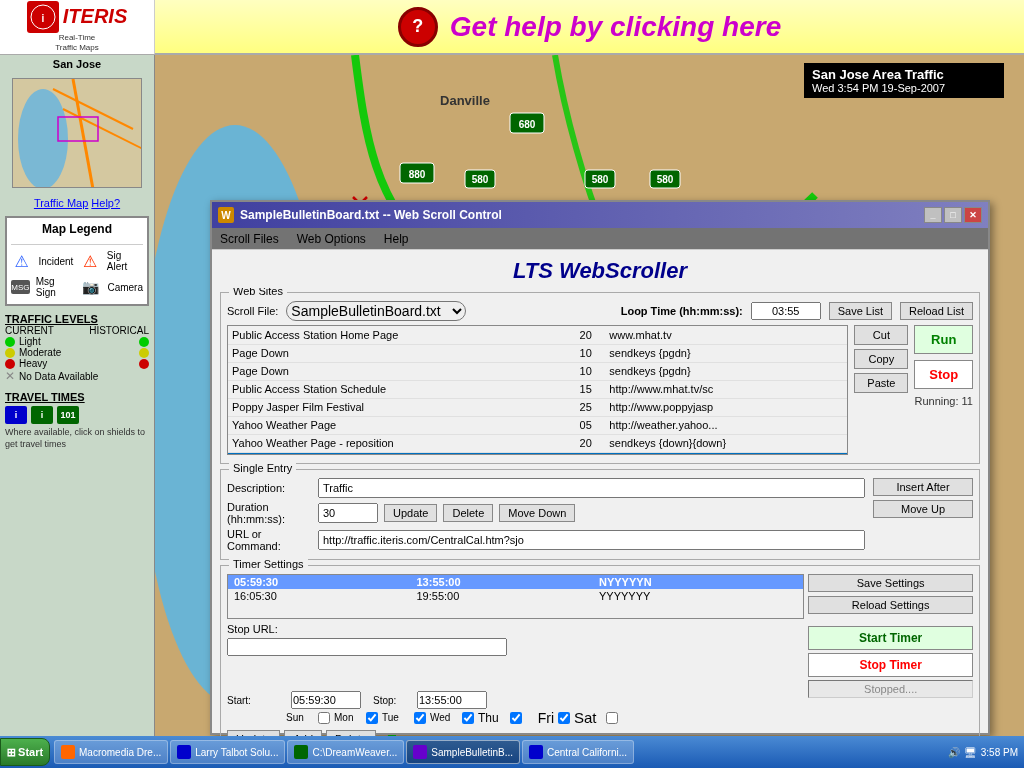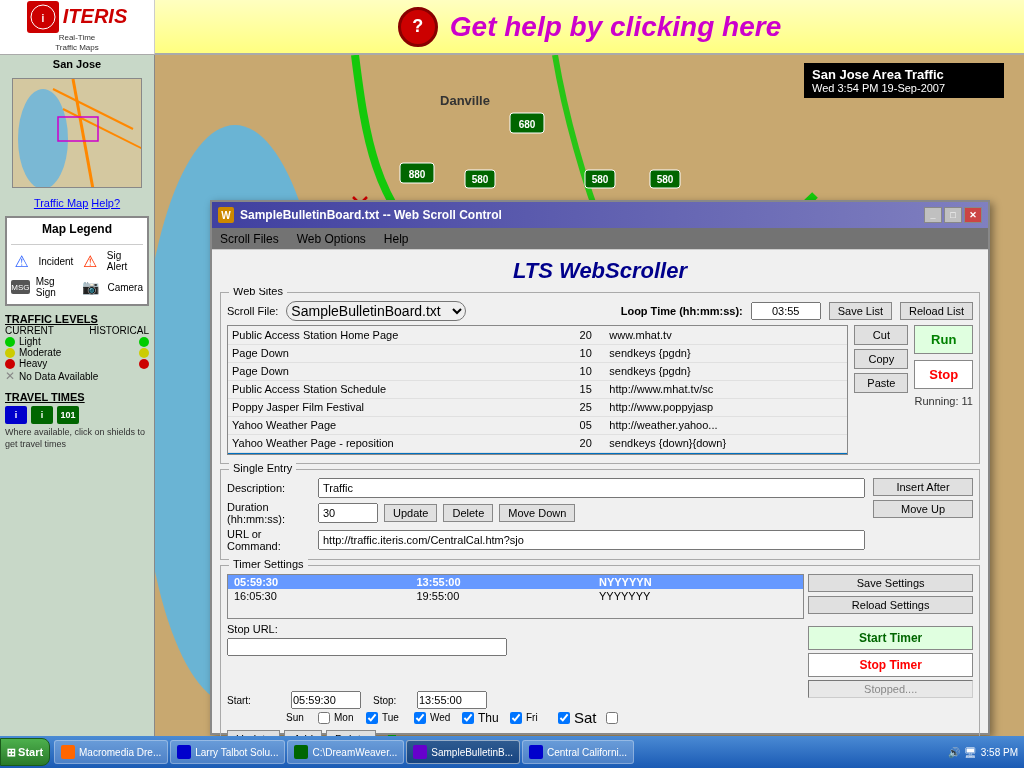--- a/index.html
+++ b/index.html
@@ -489,21 +489,21 @@
             <span style="width:28px;font-size:10px;">Sun</span>
             <input type="checkbox" style="">
             <span style="width:28px;font-size:10px;">Mon</span>
             <input type="checkbox" checked="" style="">
             <span style="width:28px;font-size:10px;">Tue</span>
             <input type="checkbox" checked="" style="">
             <span style="width:28px;font-size:10px;">Wed</span>
             <input type="checkbox" checked="" style="">
             <span style="width:28px;font-size:12px;">Thu</span>
             <input type="checkbox" checked="" style="">
-            <span style="width:28px;font-size:10px;">Fri</span>
+            <span style="width:28px;font-size:14px;text-align:right;">Fri</span>
             <input type="checkbox" checked="" style="">
             <span style="width:28px;font-size:15px;">Sat</span>
             <input type="checkbox" style="">
           </div>
           <div style="display:flex;gap:4px;margin-top:4px;">
             <button class="timer-btn">Update</button>
             <button class="timer-btn">Add</button>
             <button class="timer-btn">Delete</button>
           </div>
         </div>

